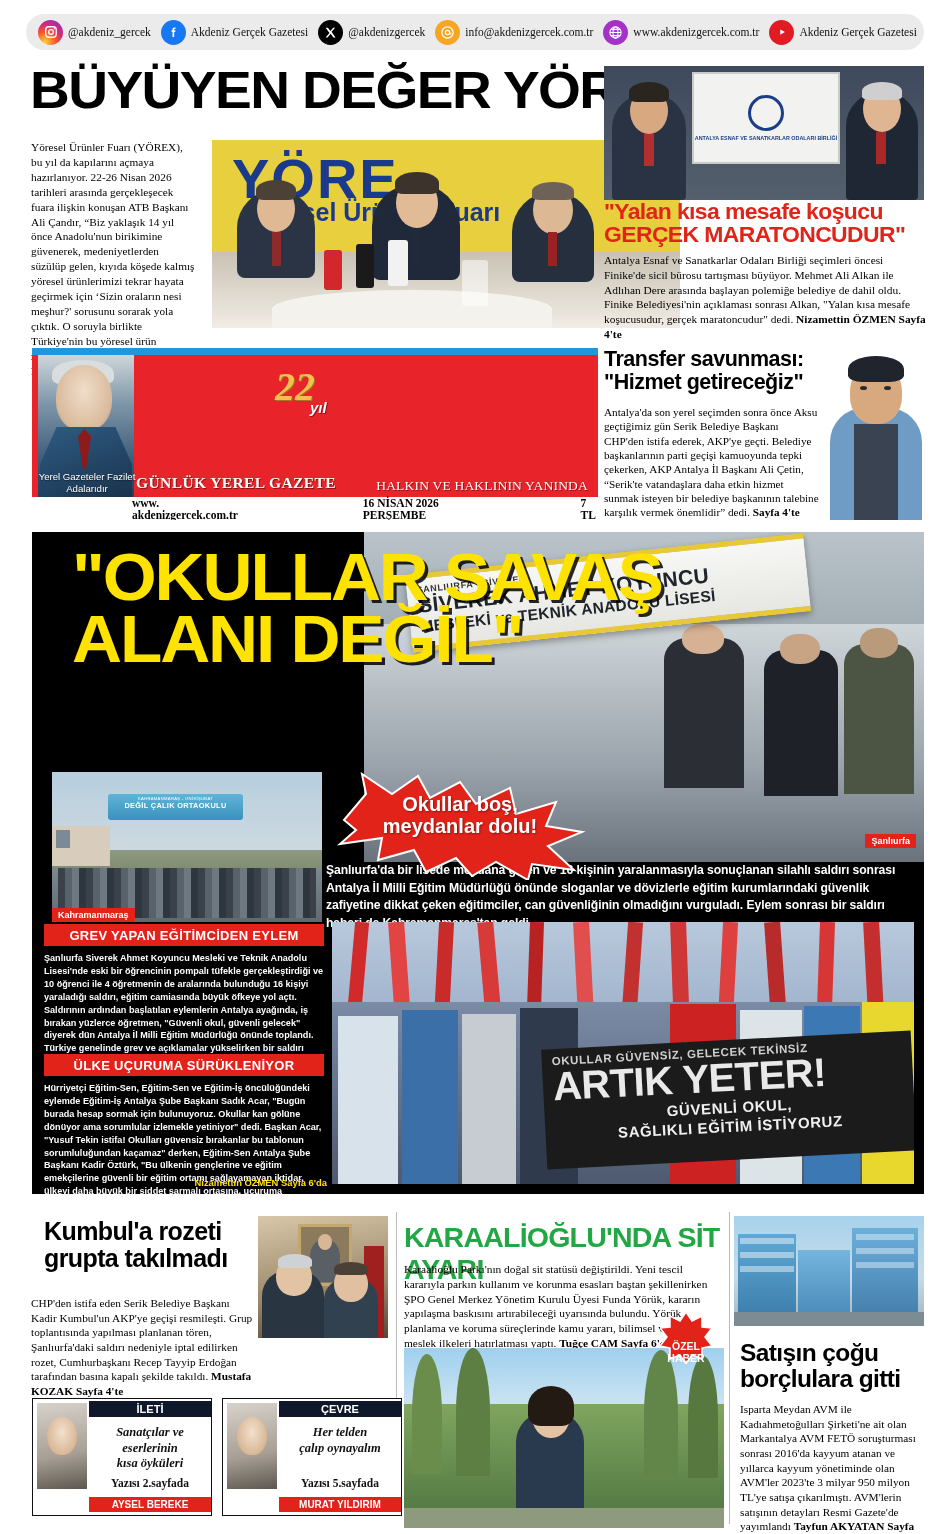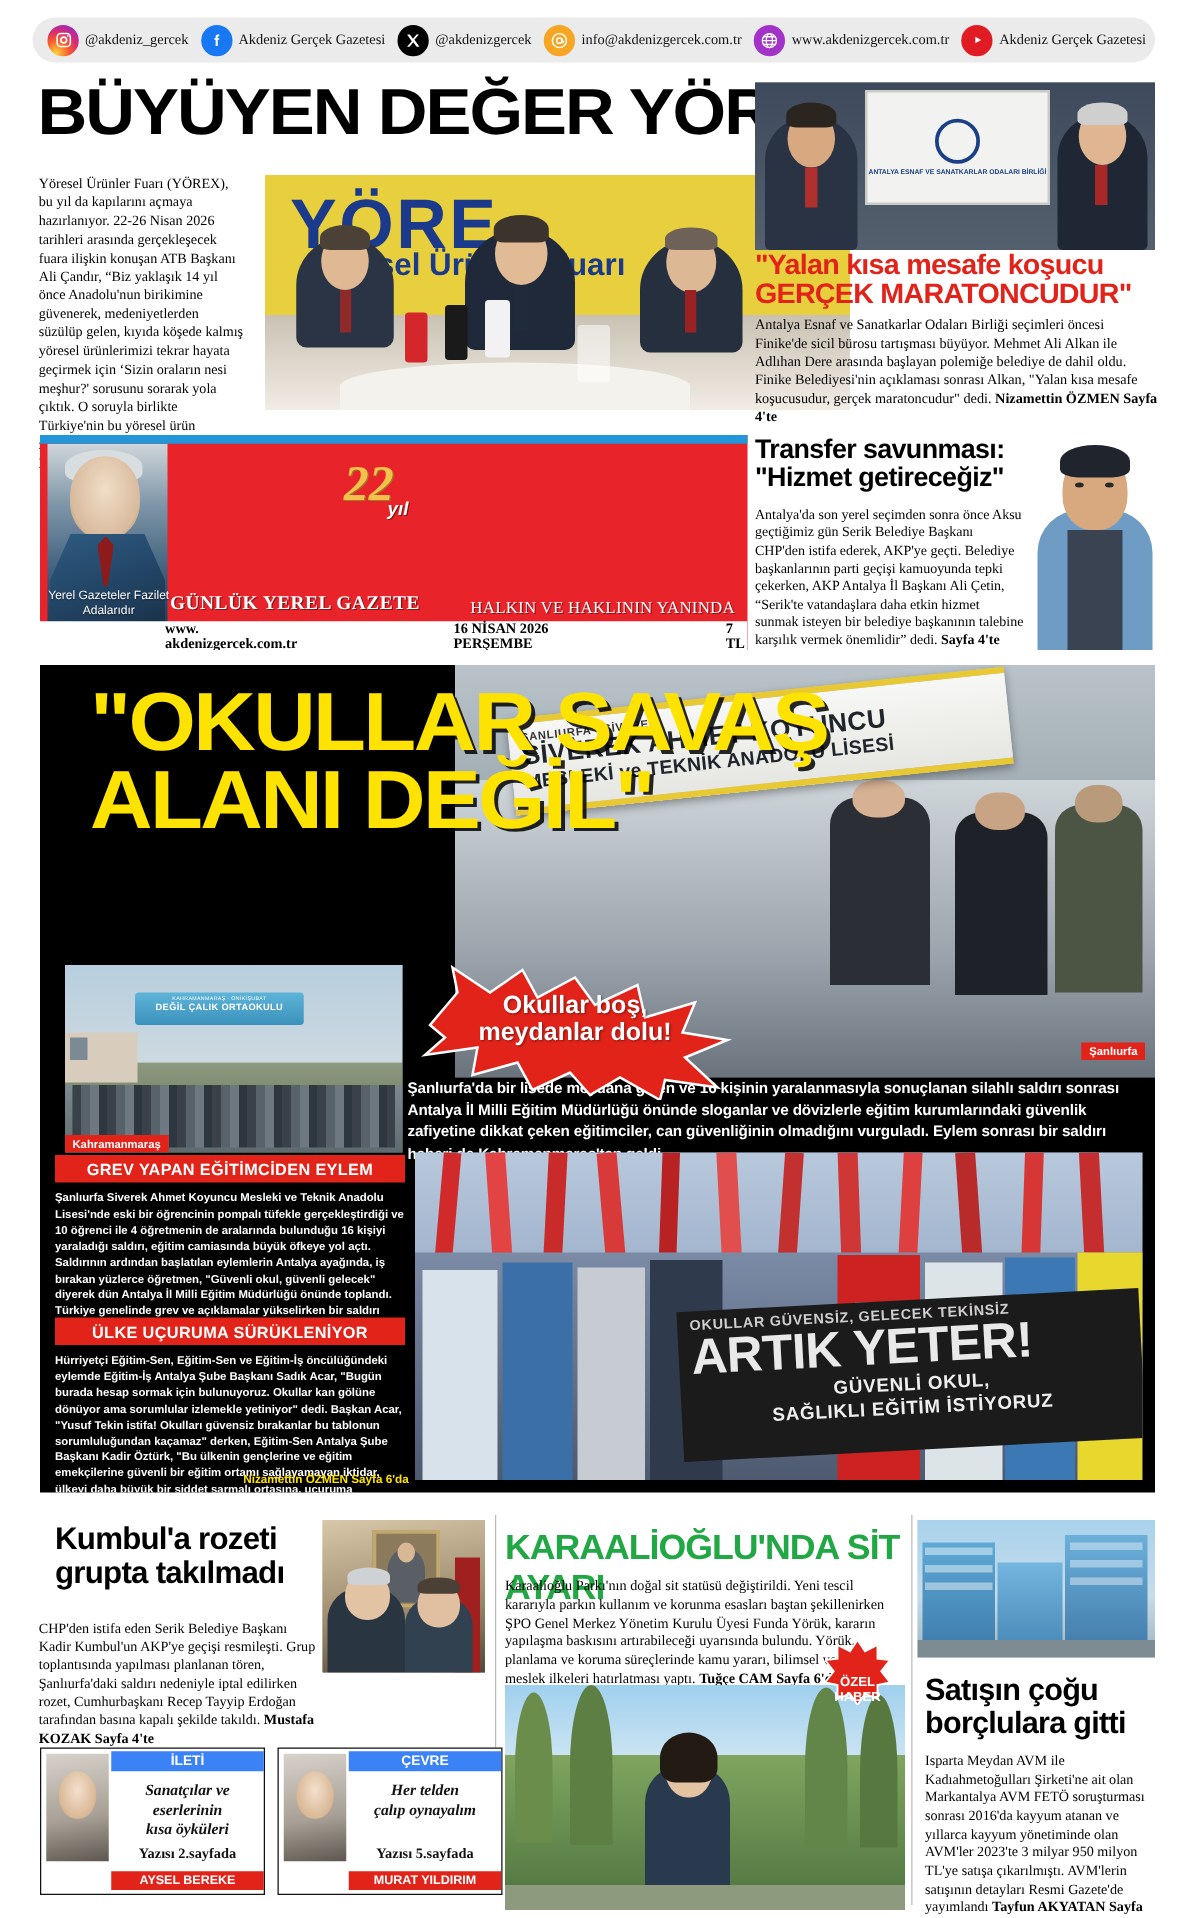--- a/index.html
+++ b/index.html
@@ -420,21 +420,21 @@
   .colbox {
     position: absolute; top: 1398px;
     width: 180px; height: 118px;
     background: #fff;
     border: 1px solid #111;
   }
   #col1 { left: 32px; }
   #col2 { left: 222px; }
   .colbox .cb-title {
     position:absolute; left: 56px; top: 2px; width: 122px;
-    text-align:center; background:#3b82f6; color:#fff;
+    text-align:center; background:#0f172a; color:#fff;
     font-family:"Liberation Sans",sans-serif; font-weight:700;
     font-size: 11px; padding: 2px 0;
   }
   .colbox .cb-photo {
     position:absolute; left: 4px; top: 4px; width: 50px; height: 86px;
     background: linear-gradient(170deg,#d7d2cb 0%, #a79f95 60%, #5d574f 100%);
     overflow: hidden;
   }
   .colbox .cb-face {
     position:absolute; left: 10px; top: 14px; width: 30px; height: 38px;

